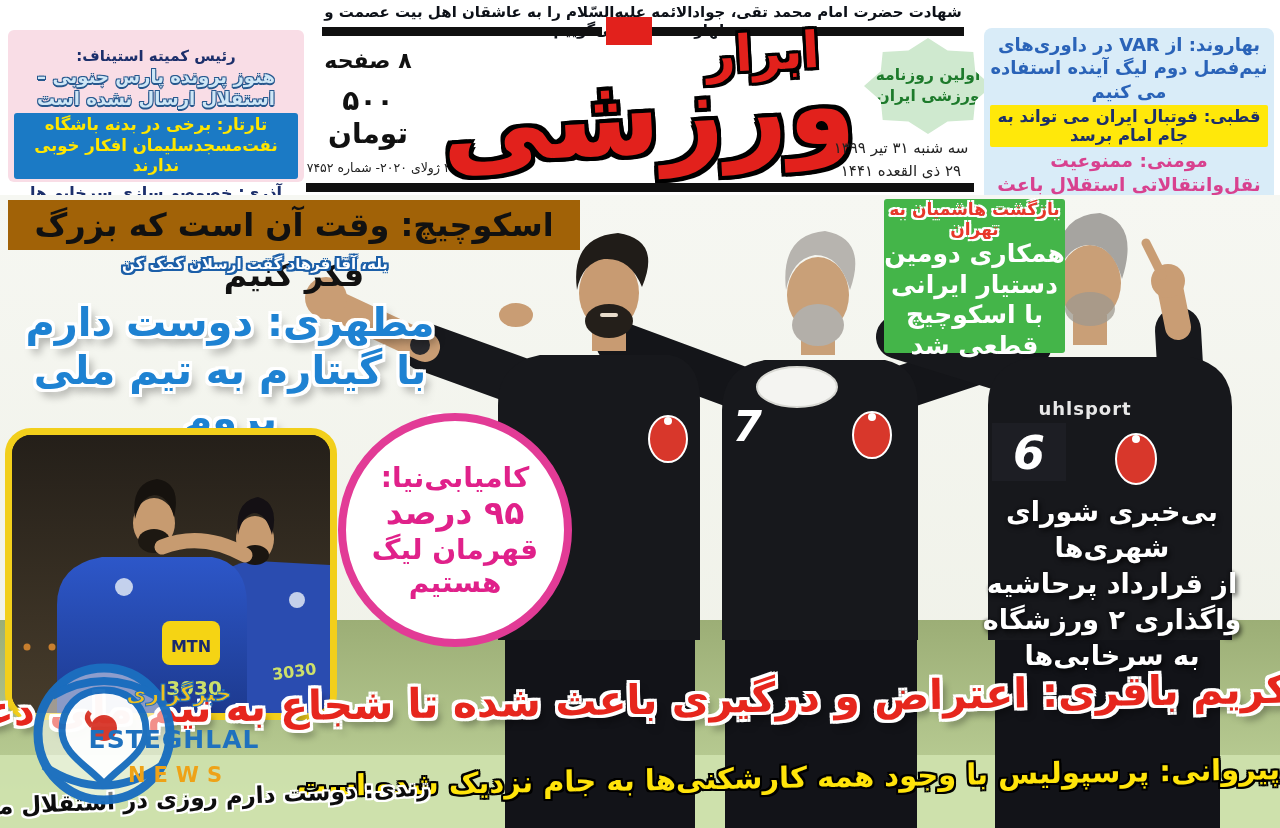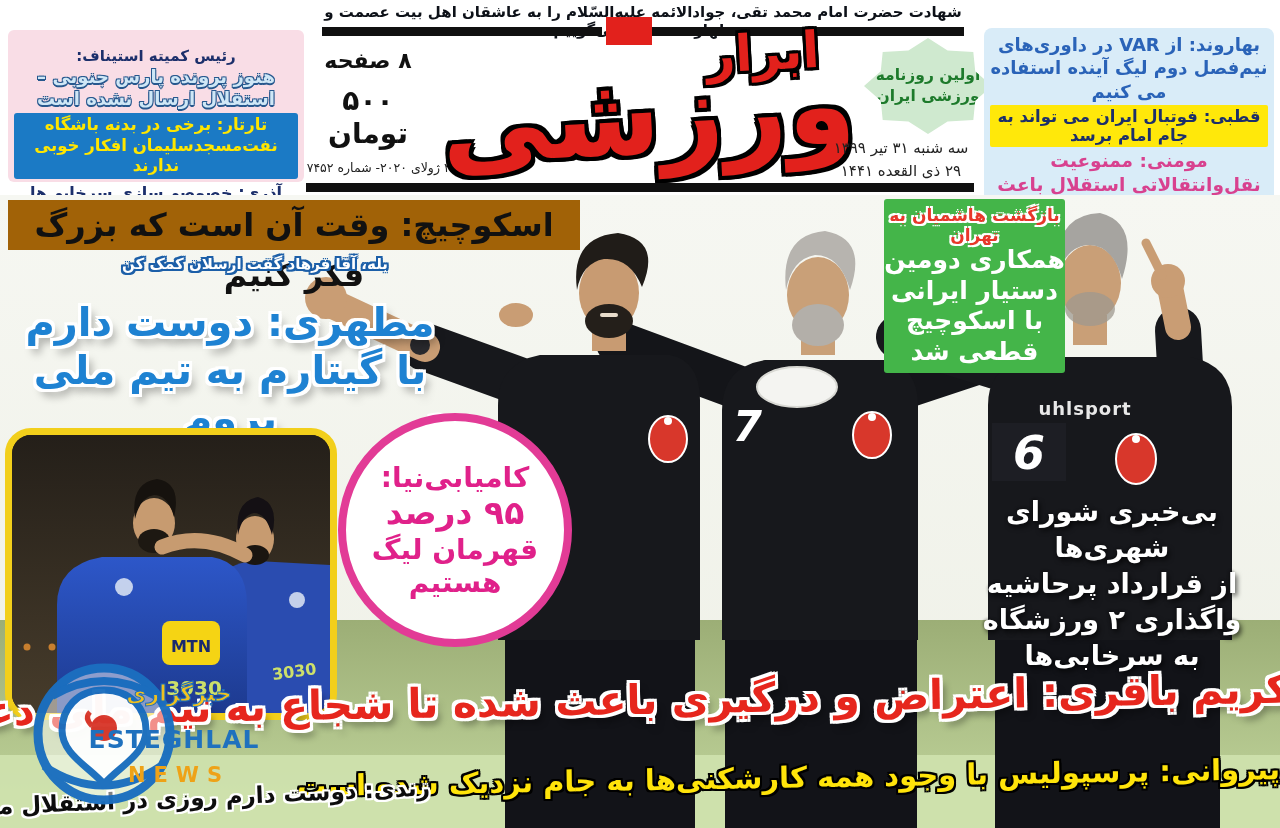--- a/index.html
+++ b/index.html
@@ -54,22 +54,22 @@
   
   .yellow-headline{left:8px;top:200px;width:572px;height:50px;background:#a16207;color:#111;
       font-size:32px;font-weight:bold;text-align:center;line-height:50px;}
   .sub-headline{left:70px;top:255px;width:370px;text-align:center;color:#fff;font-size:15px;font-weight:bold;
       text-shadow:-2px -2px 0 #1c5fa8,2px -2px 0 #1c5fa8,-2px 2px 0 #1c5fa8,2px 2px 0 #1c5fa8,0 -2px 0 #1c5fa8,0 2px 0 #1c5fa8,-2px 0 0 #1c5fa8,2px 0 0 #1c5fa8;}
   .blue-headline{left:0;top:298px;width:460px;text-align:center;color:#1e82d2;font-weight:bold;}
   .bh1{font-size:40px;line-height:1.2;}
   .bh2{font-size:40px;line-height:1.2;}
   .stroke-white{text-shadow:-3px -3px 0 #fff,3px -3px 0 #fff,-3px 3px 0 #fff,3px 3px 0 #fff,0 -3px 0 #fff,0 3px 0 #fff,-3px 0 0 #fff,3px 0 0 #fff,5px 7px 8px rgba(0,0,0,.35);}
 
-  .green-box{left:884px;top:199px;width:181px;height:174px;background:#44b549;border-radius:3px;
-      text-align:center;box-sizing:border-box;padding-top:6px;}
+  .green-box{left:884px;top:199px;width:181px;height:154px;background:#44b549;border-radius:3px;
+      text-align:center;box-sizing:border-box;padding-top:0;}
   .gb-kicker{font-size:17px;font-weight:bold;color:#e8372a;
       text-shadow:-2px -2px 0 #fff,2px -2px 0 #fff,-2px 2px 0 #fff,2px 2px 0 #fff;}
   .gb-line{font-size:25px;font-weight:bold;color:#fff;line-height:1.22;}
 
   .inset{left:5px;top:428px;width:318px;height:278px;border:7px solid #f2cf1b;border-radius:26px;
       overflow:hidden;background:#241f19;}
   .inset svg{display:block;}
 
   .pink-circle{left:338px;top:413px;width:234px;height:234px;border-radius:50%;background:#fff;
       border:8px solid #e23b96;box-sizing:border-box;display:flex;flex-direction:column;

